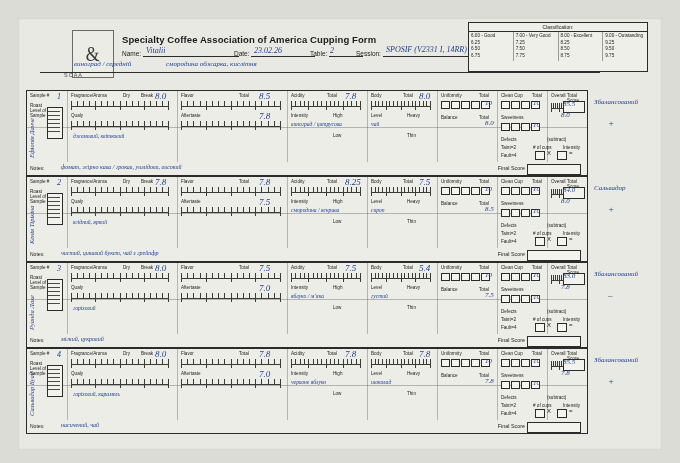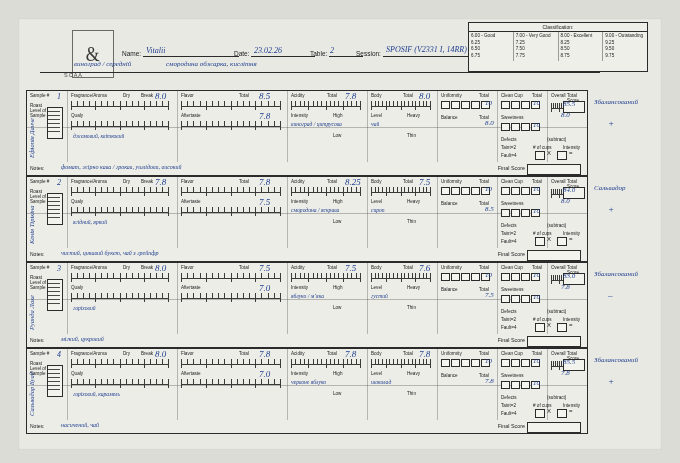--- a/index.html
+++ b/index.html
@@ -125,20 +125,21 @@
 <body>
 
 <div id="sheet">
   <div class="paper">
 
     <div class="hdr">
       <div class="logo">
         <div class="mark">&amp;</div>
       </div>
       <div class="logo-cap">SCAA</div>
+      <div class="title">Specialty Coffee Association of America Cupping Form</div>
 
       <div class="fieldrow" style="left:84px;top:30px;">
         <span>Name:</span>
         <span class="fline" style="width:96px;"></span>
       </div>
       <div class="hand" style="position:absolute;left:108px;top:26px;font-size:8px;">Vitalii</div>
 
       <div class="fieldrow" style="left:196px;top:30px;">
         <span>Date:</span>
         <span class="fline" style="width:64px;"></span>
@@ -804,21 +805,21 @@
               <i class="" style="left:60.4px"></i>
               <i class="" style="left:64.7px"></i>
               <i class="maj" style="left:69.0px"></i>
             </div>
             <div class="lbl" style="left:264px;top:22px;">Intensity</div>
             <div class="lbl" style="left:306px;top:22px;">High</div>
             <div class="lbl" style="left:306px;top:42px;">Low</div>
             <div class="hnote" style="left:264px;top:30px;font-size:5.6px;">яблуко / м‘яка</div>
             <div class="lbl" style="left:344px;top:2px;">Body</div>
             <div class="lbl" style="left:376px;top:2px;">Total</div>
-            <div class="hnum" style="left:392px;top:0px;">7.6</div>
+            <div class="hnum" style="left:392px;top:0px;">5.4</div>
             <div class="scale" style="left:344px;top:10px;width:60px;">
             <div class="base"></div>
               <i class="maj" style="left:0.0px"></i>
               <i class="" style="left:3.7px"></i>
               <i class="" style="left:7.4px"></i>
               <i class="" style="left:11.1px"></i>
               <i class="maj" style="left:14.8px"></i>
               <i class="" style="left:18.4px"></i>
               <i class="" style="left:22.1px"></i>
               <i class="" style="left:25.8px"></i>

